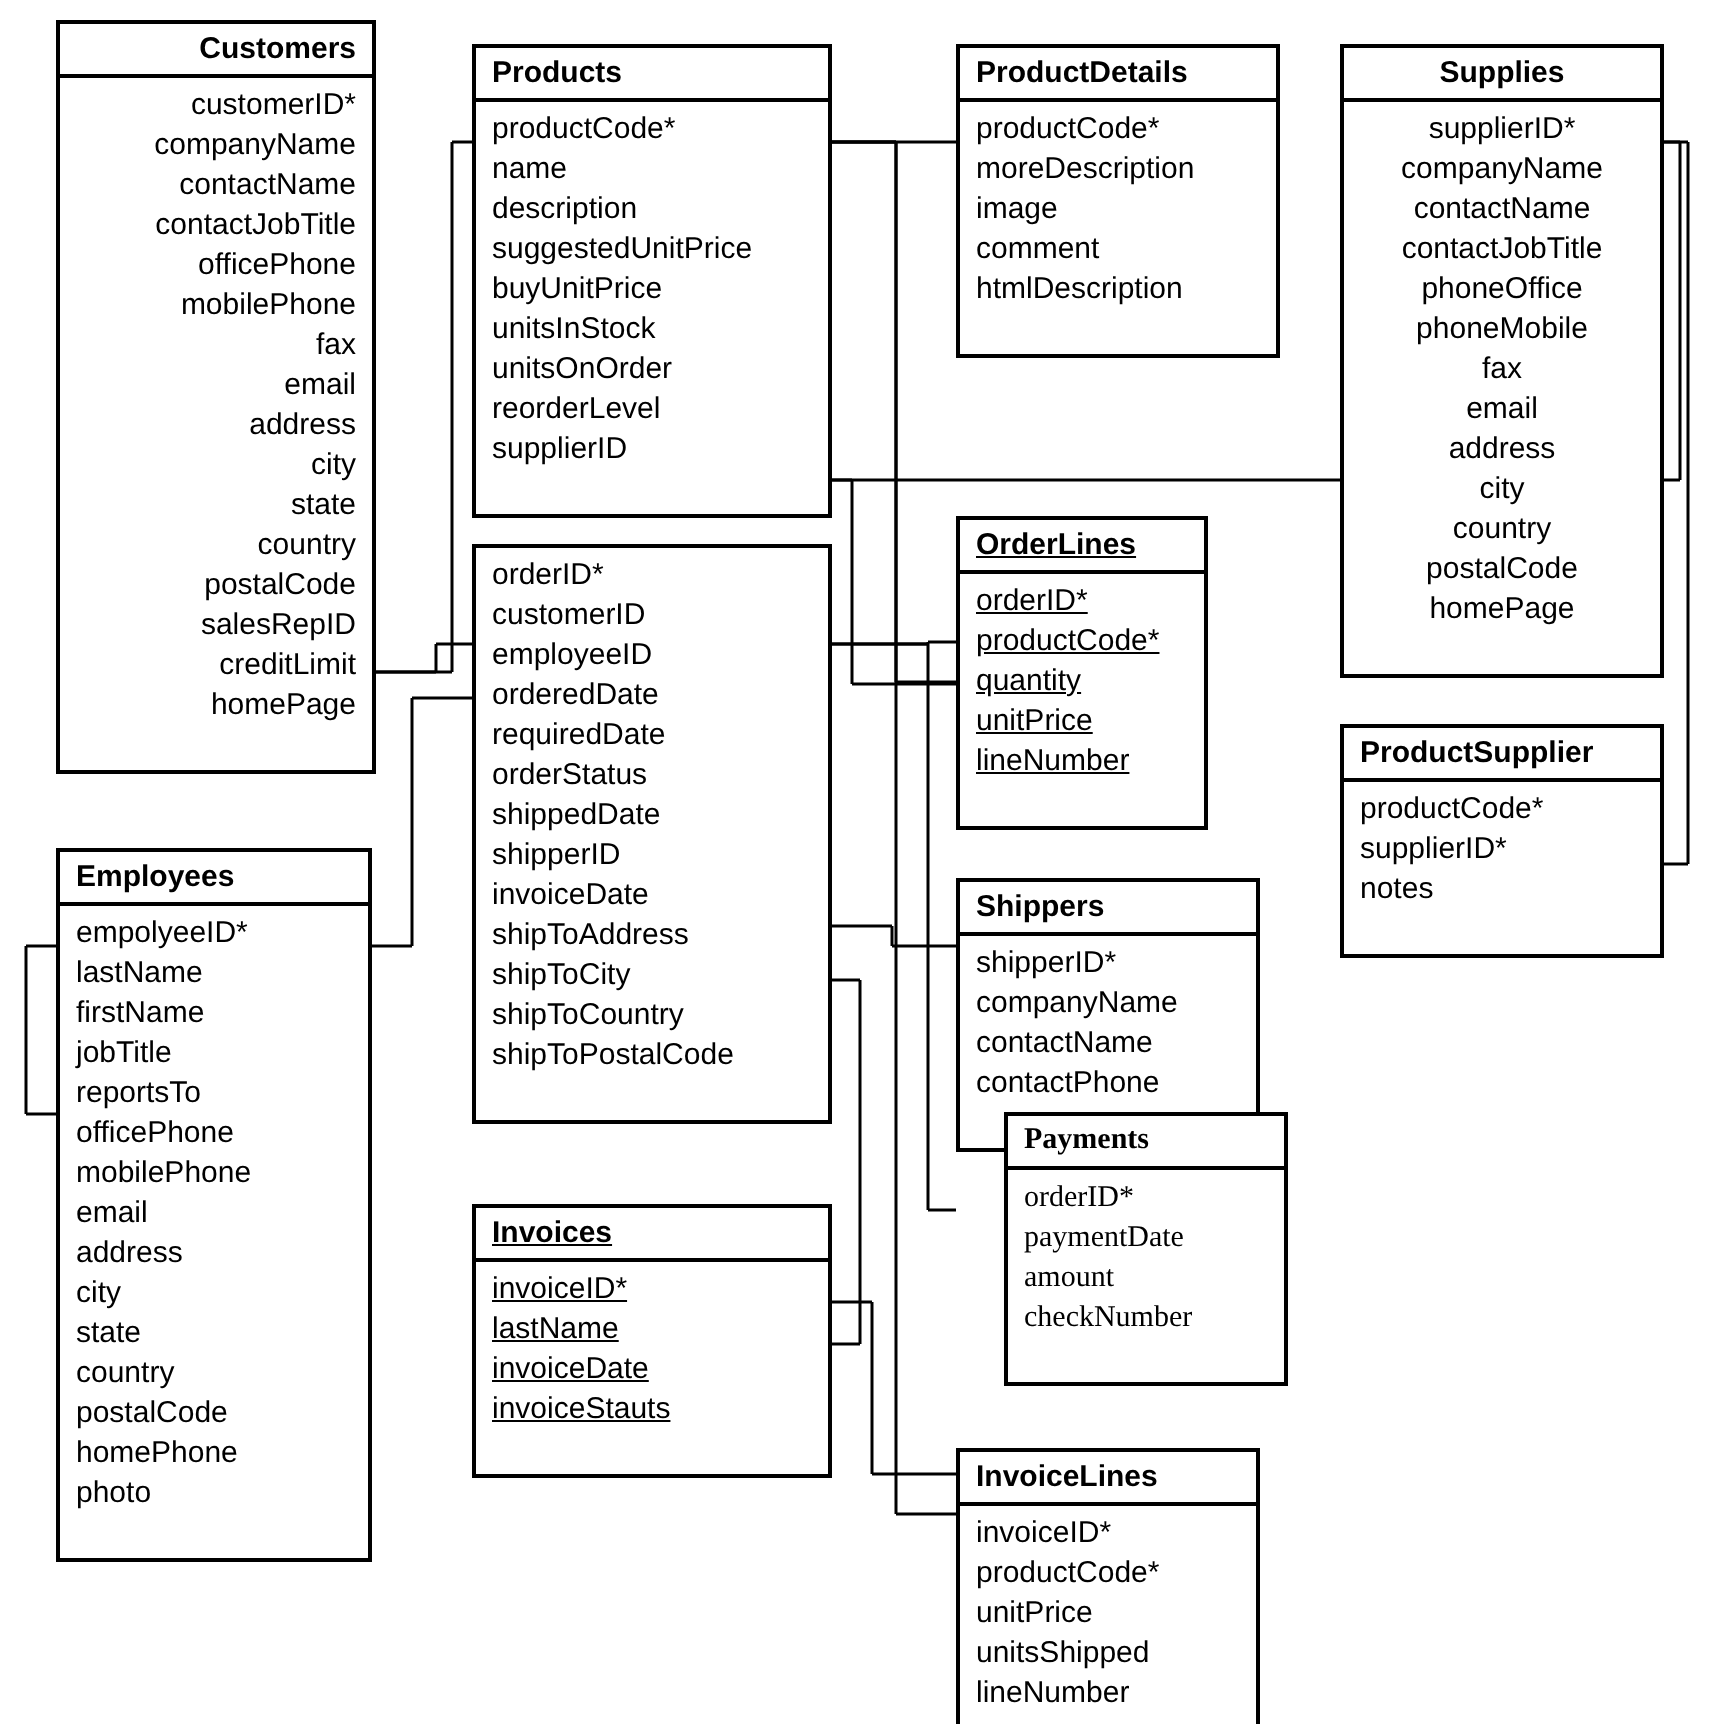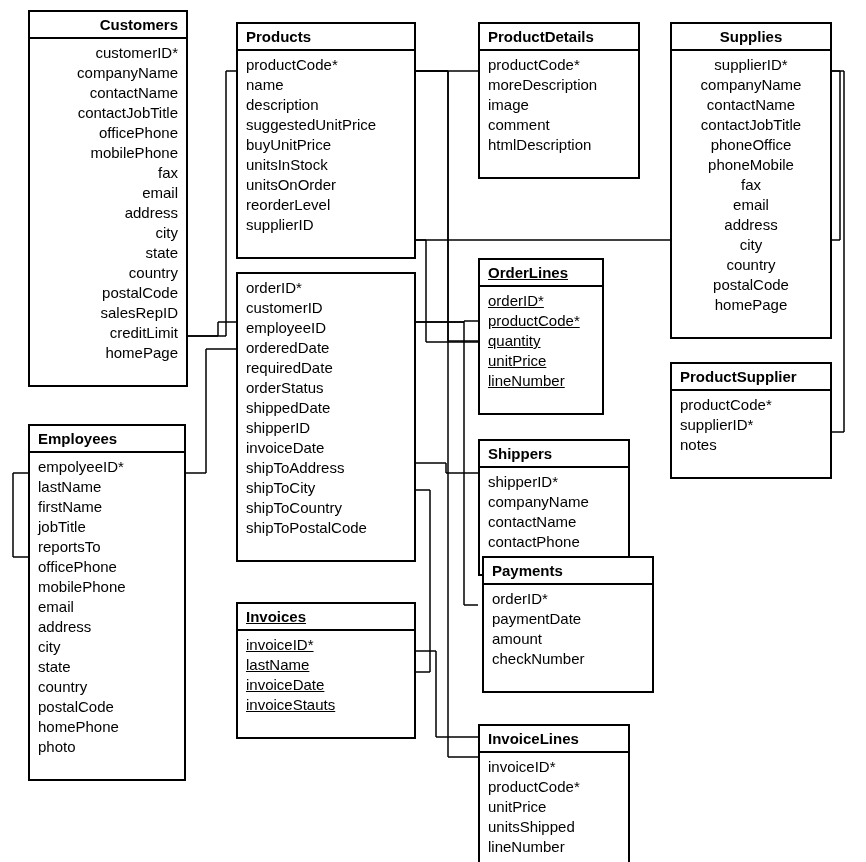--- a/index.html
+++ b/index.html
@@ -192,21 +192,21 @@
   </div>
 <div class="table-box" id="tbl-shippers" style="left: 478px; top: 424px; width: 152px; margin-top: 15px;">
     <div class="table-title">Shippers</div>
     <div class="table-body">
       <div class="field">shipperID*</div>
       <div class="field">companyName</div>
       <div class="field">contactName</div>
       <div class="field">contactPhone</div>
     </div>
   </div>
-<div class="table-box" id="tbl-payments" style="left: 482px; top: 556px; width: 172px;">
+<div class="table-box" id="tbl-payments" style="left: 502px; top: 556px; width: 142px; font-family: Liberation Serif, serif;">
     <div class="table-title">Payments</div>
     <div class="table-body">
       <div class="field">orderID*</div>
       <div class="field">paymentDate</div>
       <div class="field">amount</div>
       <div class="field">checkNumber</div>
     </div>
   </div>
 <div class="table-box" id="tbl-invoicelines" style="left: 478px; top: 688px; width: 152px; margin-top: 36px;">
     <div class="table-title">InvoiceLines</div>

